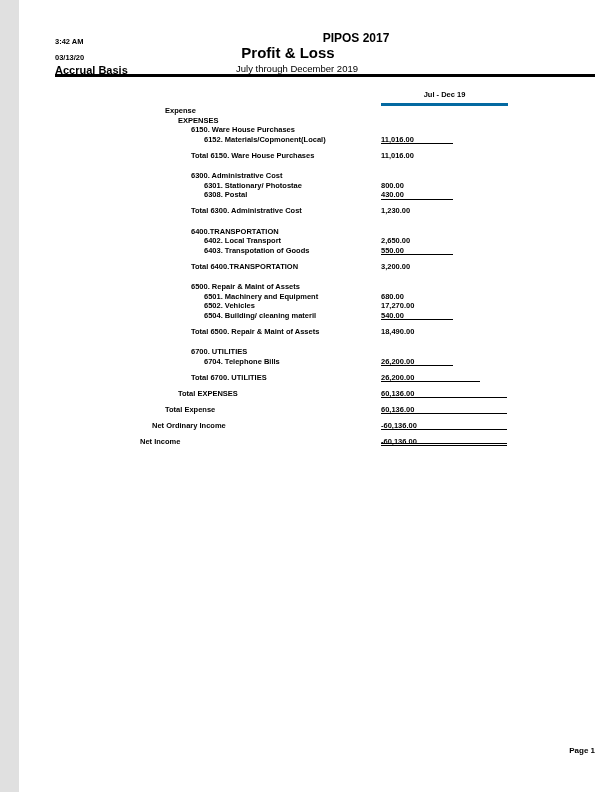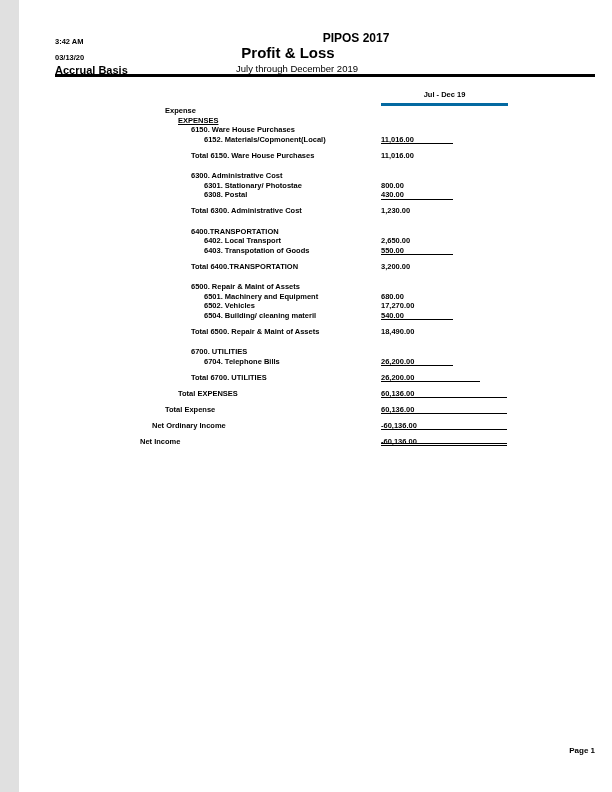--- a/index.html
+++ b/index.html
@@ -63,21 +63,21 @@
 
   <div class="header-rule"></div>
 
   <div class="colhead-box">Jul - Dec 19</div>
 
   <div class="rows">
       <div class="row">
         <span class="lbl" style="left: 110px;">Expense</span>
       </div>
       <div class="row">
-        <span class="lbl" style="left: 123px; text-decoration: underline;">EXPENSES</span>
+        <span class="lbl" style="left: 123px;">EXPENSES</span>
       </div>
       <div class="row">
         <span class="lbl" style="left: 136px;">6150. Ware House Purchases</span>
       </div>
       <div class="row">
         <span class="lbl" style="left: 149px;">6152. Materials/Copmonent(Local)</span>
         <span class="val col-detail rule-single">11,016.00</span>
       </div>
       <div class="row gap-total">
         <span class="lbl" style="left: 136px;">Total 6150. Ware House Purchases</span>

